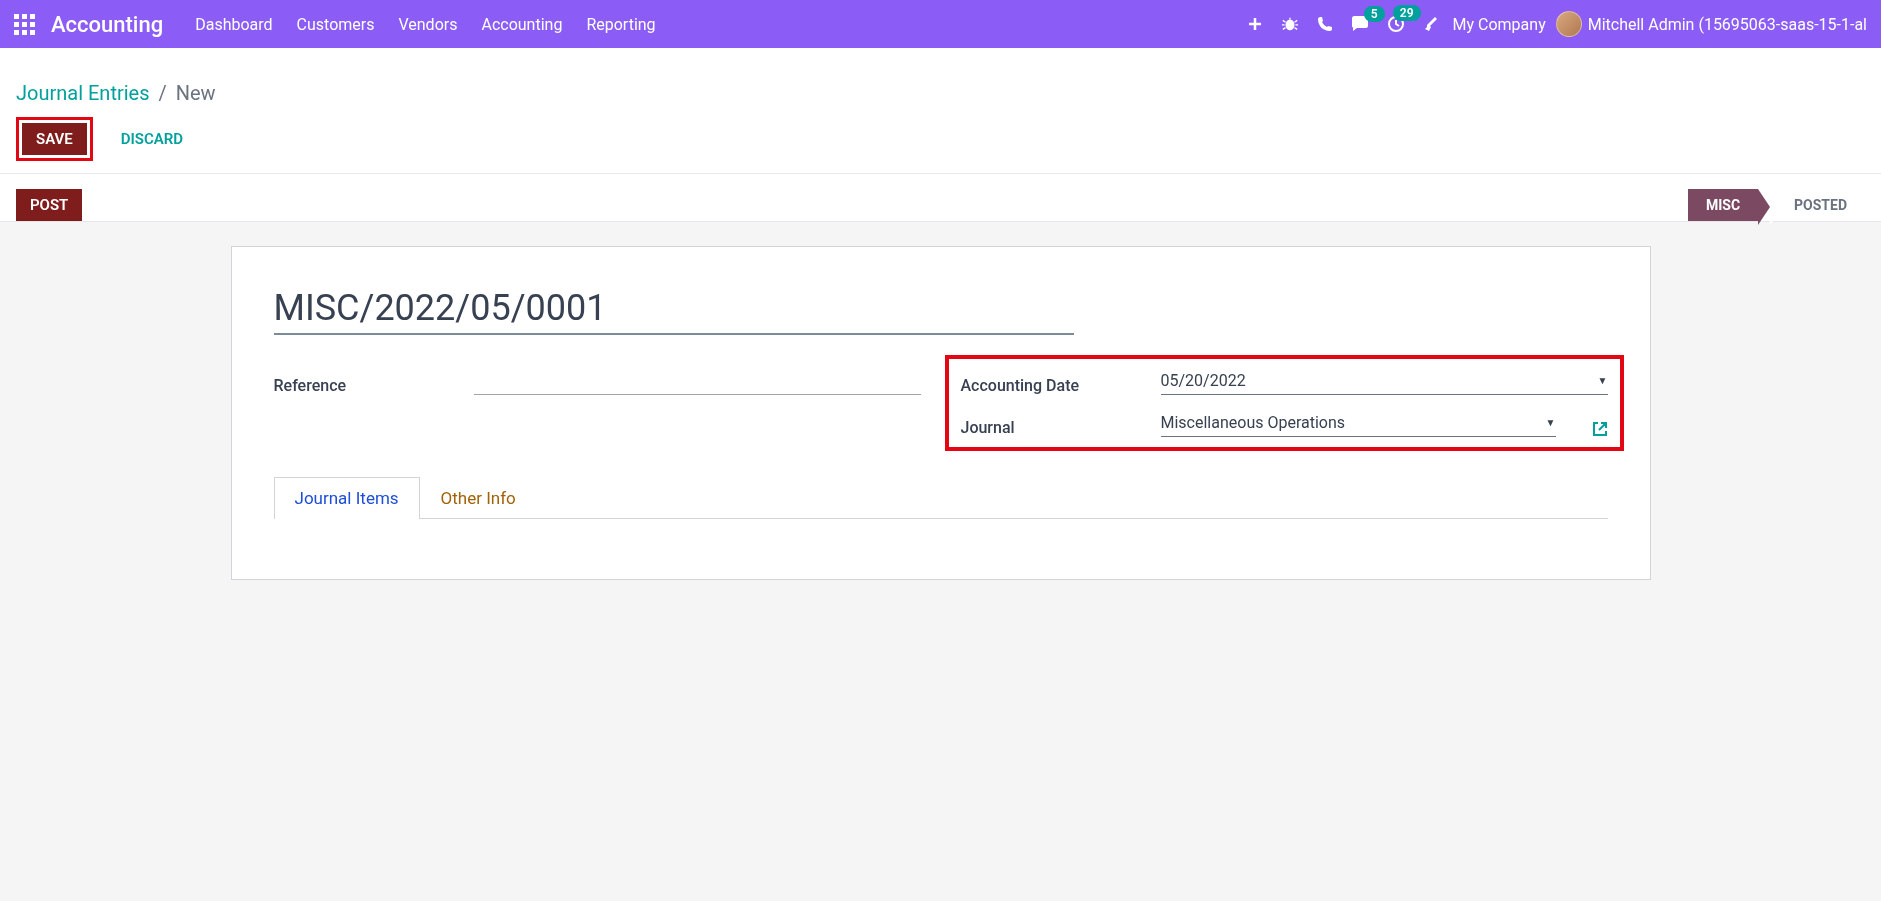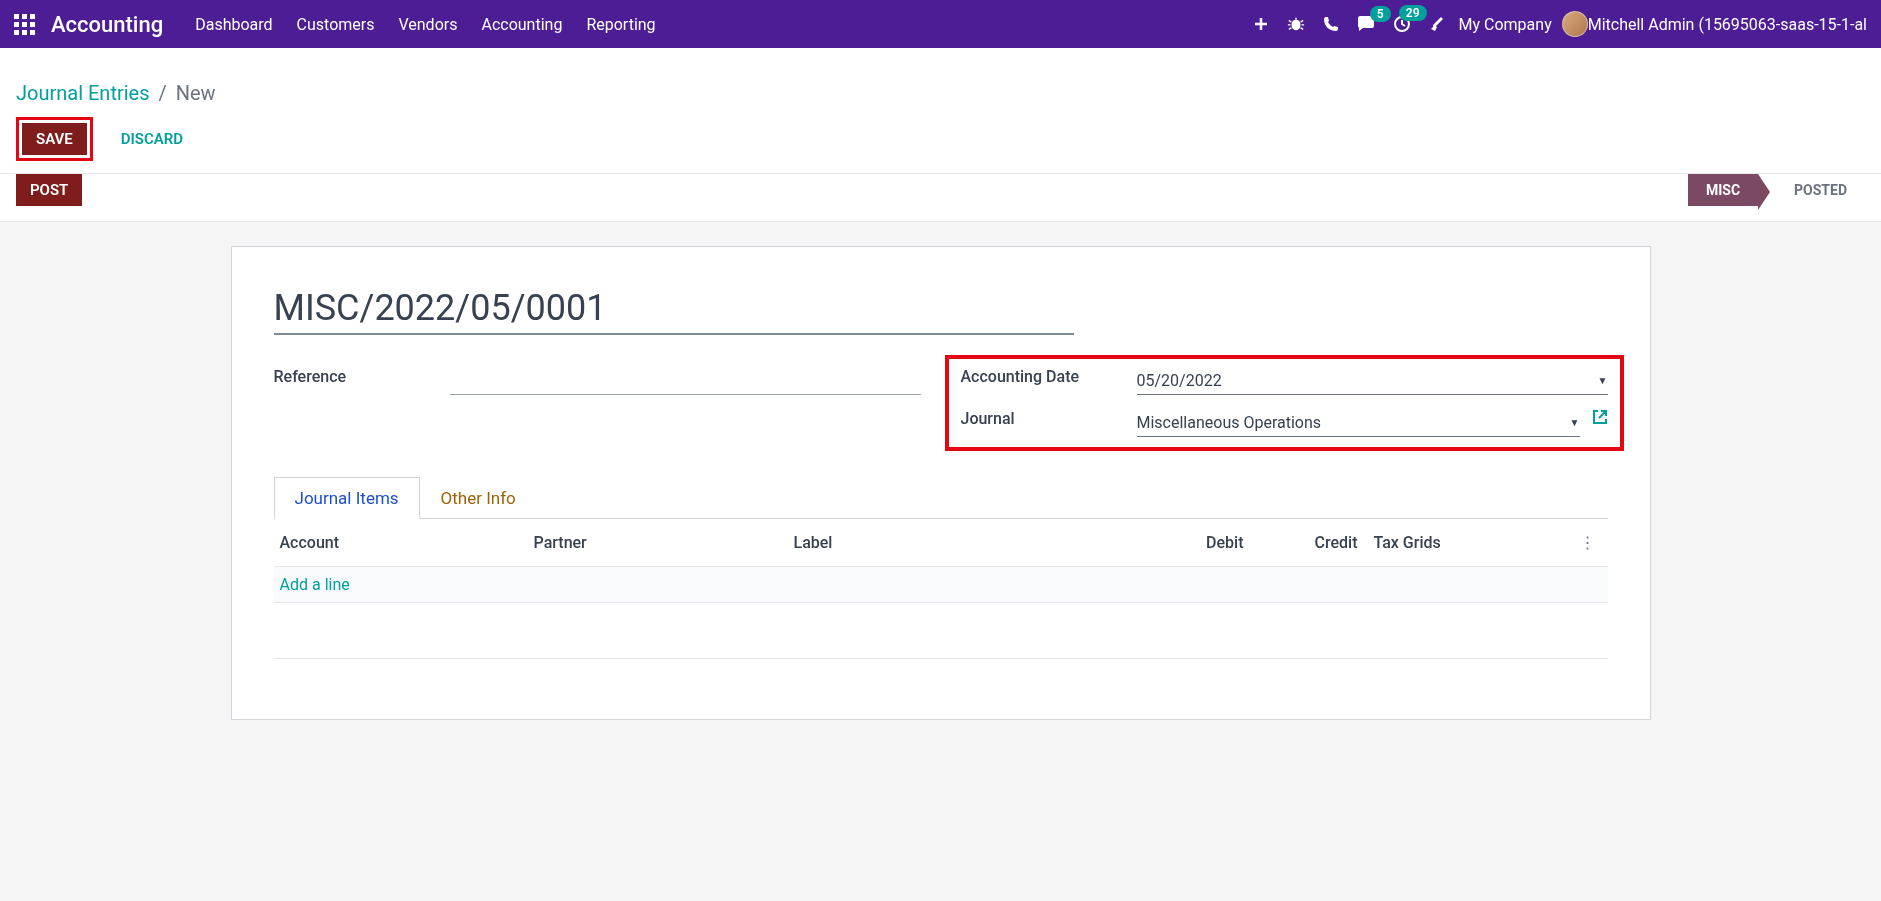--- a/index.html
+++ b/index.html
@@ -1,61 +1,61 @@
 <!DOCTYPE html>
 <html><head>
 <meta charset="utf-8">
 <style>
 * { box-sizing: border-box; margin: 0; padding: 0; }
 body { font-family: -apple-system, BlinkMacSystemFont, "Segoe UI", Roboto, sans-serif; background: #f5f5f5; color: #374151; width: 1881px; height: 901px; overflow: hidden; }
 
 
-.topnav { background: #4c1d95; height: 48px; display: flex; align-items: center; padding: 0 14px; color: white; }
+.topnav { background: #8b5cf6; height: 48px; display: flex; align-items: center; padding: 0 14px; color: white; }
 .apps-grid { display: grid; grid-template-columns: repeat(3, 5px); grid-template-rows: repeat(3, 5px); gap: 3px; margin-right: 16px; cursor: pointer; }
 .apps-grid span { background: white; width: 5px; height: 5px; }
 .app-name { font-size: 22px; font-weight: 500; margin-right: 32px; }
 .nav-items { display: flex; gap: 24px; }
 .nav-item { font-size: 16px; cursor: pointer; white-space: nowrap; }
 .spacer { flex: 1; }
 .nav-icons { display: flex; align-items: center; gap: 18px; }
 .nav-icon-wrap { position: relative; cursor: pointer; display: flex; align-items: center; }
 .badge { position: absolute; top: -10px; right: -16px; background: #00A09D; color: white; font-size: 12px; font-weight: 600; border-radius: 10px; padding: 1px 7px; }
 .company-name { margin-left: 12px; font-size: 16px; cursor: pointer; }
 .avatar { width: 26px; height: 26px; border-radius: 50%; background: linear-gradient(135deg,#d9a97e,#b07850); margin-left: 10px; border:1px solid rgba(255,255,255,0.4); }
-.user-text { margin-left: 0; font-size: 16px; cursor: pointer; white-space: nowrap; }
+.user-text { margin-left: 6px; font-size: 16px; cursor: pointer; white-space: nowrap; }
 
 
 .sub-header { background: white; padding: 10px 16px 12px 16px; border-bottom: 1px solid #e5e7eb; }
 .breadcrumb { font-size: 20px; margin-bottom: 12px; margin-top: 23px; }
 .breadcrumb-link { color: #00A09D; cursor: pointer; }
 .breadcrumb-sep { color: #6b7280; margin: 0 4px; }
 .breadcrumb-current { color: #6b7280; }
 .action-row { display: flex; align-items: center; gap: 14px; }
 .btn { border: none; padding: 7px 14px; font-size: 15px; font-weight: 600; cursor: pointer; font-family: inherit; }
 .btn-primary { background: #7f1d1d; color: white; }
 .btn-secondary { background: none; color: #00A09D; }
 .red-box { border: 3px solid #E30613; padding: 3px; display: inline-block; }
 
 
-.status-bar { background: white; border-bottom: 1px solid #e5e7eb; height: 48px; display: flex; align-items: flex-start; padding: 0 16px; }
+.status-bar { background: white; border-bottom: 1px solid #e5e7eb; height: 48px; display: flex; align-items: flex-end; padding: 0 16px; }
 .status-pills { margin-left: auto; display: flex; align-items: center; }
 .pill { padding: 8px 18px; font-size: 14px; font-weight: 700; position: relative; }
 .pill-active { background: #7C4962; color: white; }
 .pill-active::after { content: ''; position: absolute; right: -12px; top: 0; border-top: 18px solid transparent; border-bottom: 18px solid transparent; border-left: 12px solid #7C4962; }
 .pill-inactive { color: #6b7280; margin-left: 18px; }
 .pill-inactive::before { content: ''; position: absolute; left: -6px; top: 0; border-top: 18px solid transparent; border-bottom: 18px solid transparent; border-left: 12px solid white; }
 
 
 .form-container { padding: 24px 16px 0 16px; }
 .sheet { background: white; border: 1px solid #d1d5db; max-width: 1420px; margin: 0 auto; padding: 36px 42px 60px 42px; }
 .title-input { font-size: 36px; font-weight: 400; border: none; border-bottom: 2px solid #7C8B9A; width: 800px; padding: 4px 0; color: #374151; font-family: inherit; }
 
 .form-row { display: flex; margin-top: 32px; gap: 40px; }
 .form-col { flex: 1; }
-.field { display: flex; align-items: flex-start; margin-bottom: 14px; }
+.field { display: flex; align-items: flex-end; margin-bottom: 14px; gap: 24px; }
 .field-label { width: 176px; font-size: 16px; color: #374151; font-weight: 500; }
 .field-input { flex: 1; border: none; border-bottom: 1px solid #9ca3af; font-size: 16px; padding: 4px 0; font-family: inherit; color: #374151; background: transparent; }
 .field-dropdown { flex: 1; display: flex; align-items: center; border-bottom: 1px solid #6b7280; padding: 4px 0; cursor: pointer; }
 .field-dropdown-text { flex: 1; font-size: 16px; }
 .caret { font-size: 10px; color: #374151; margin-left: 8px; }
 .ext-link { margin-left: 12px; color: #00A09D; cursor: pointer; }
 .red-outline { border: 4px solid #E30613; padding: 8px 12px 10px 12px; margin: -12px -16px -8px -16px; }
 
 
 .tabs { display: flex; margin-top: 34px; border-bottom: 1px solid #d1d5db; }
@@ -201,29 +201,14 @@
       </div>
     </div>
 
     
     <div class="tabs">
       <div class="tab tab-active">Journal Items</div>
       <div class="tab">Other Info</div>
     </div>
 
     
-    <div class="table">
-      <div class="table-header">
-        <div class="col-account">Account</div>
-        <div class="col-partner">Partner</div>
-        <div class="col-label">Label</div>
-        <div class="col-debit">Debit</div>
-        <div class="col-credit">Credit</div>
-        <div class="col-taxgrids">Tax Grids</div>
-        <div class="col-menu">⋮</div>
-      </div>
-      <div class="table-body">
-        <div class="add-line">Add a line</div>
-      </div>
-      <div class="table-footer"></div>
-    </div>
   </div>
 </div>
 
 </body></html>

